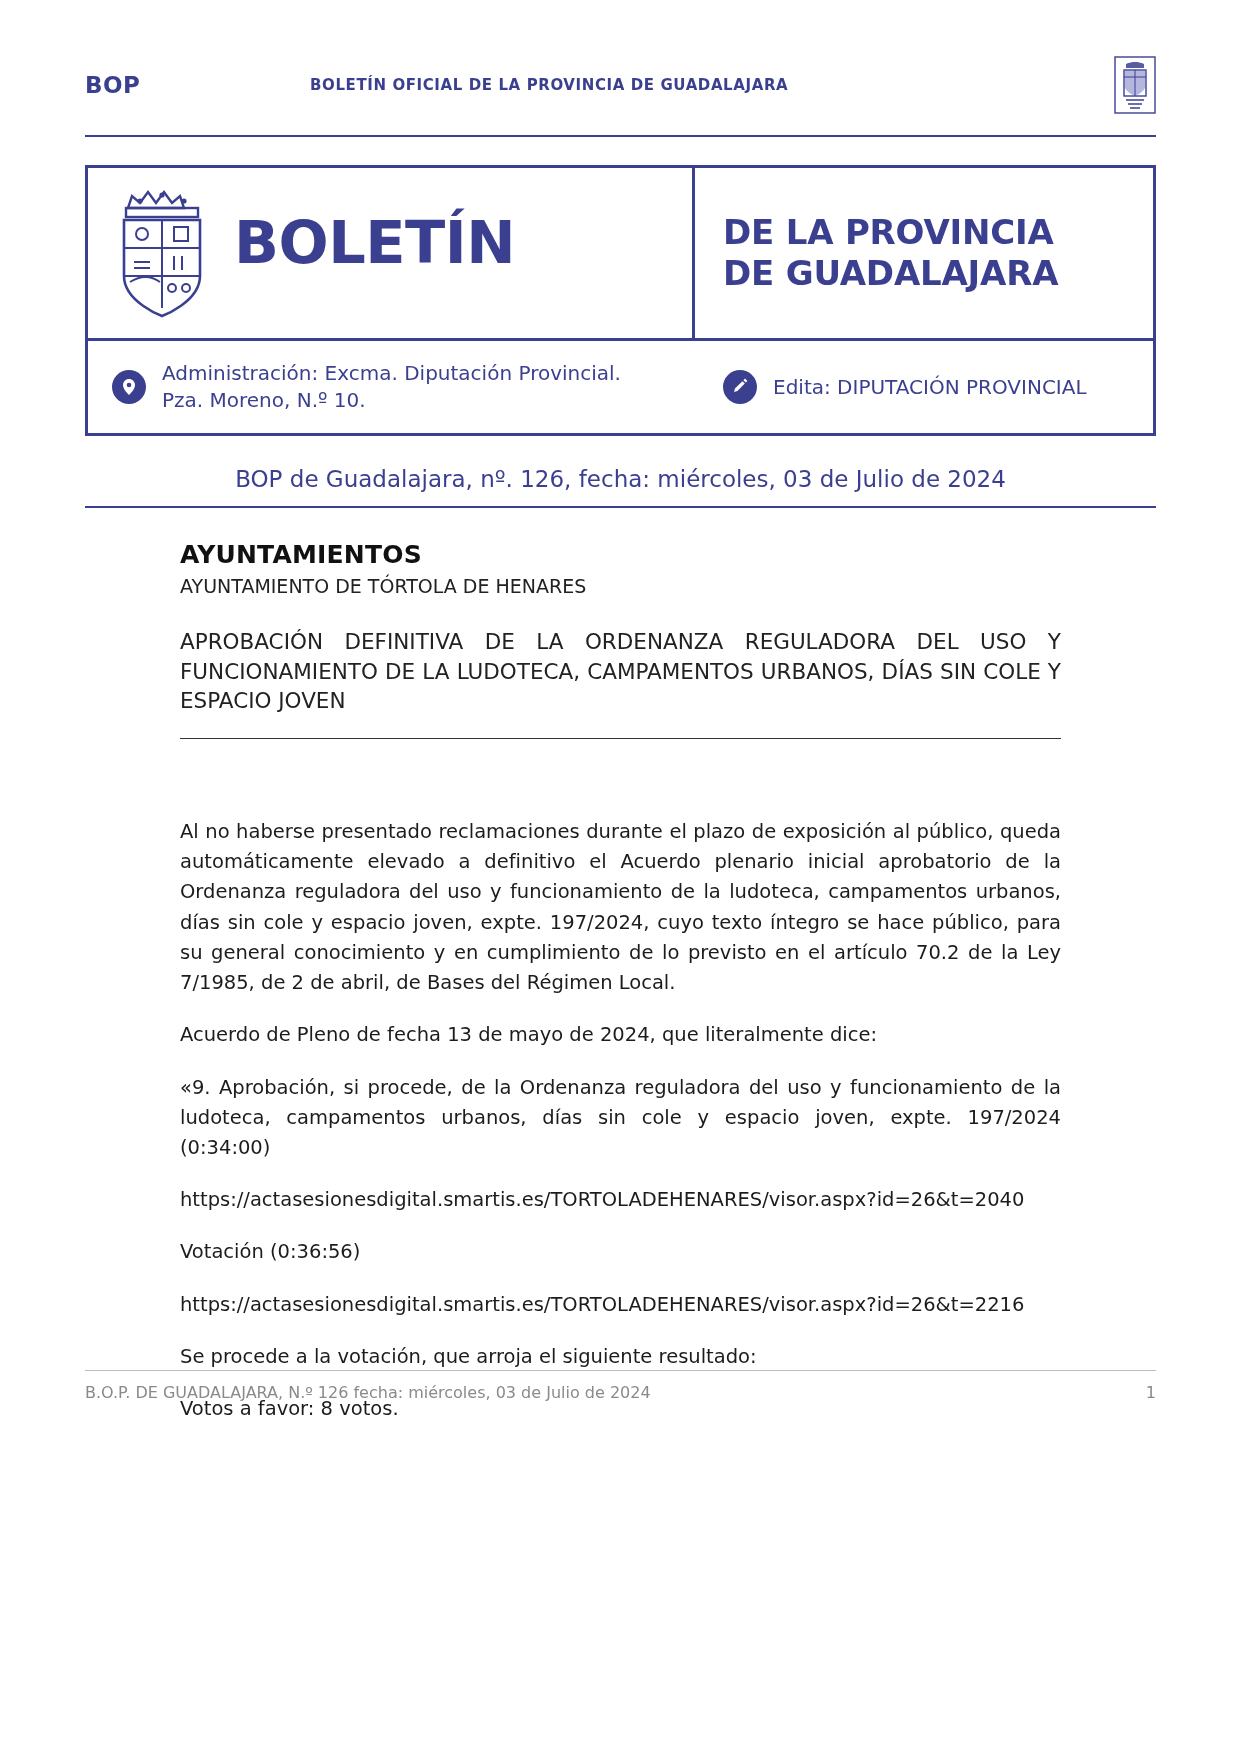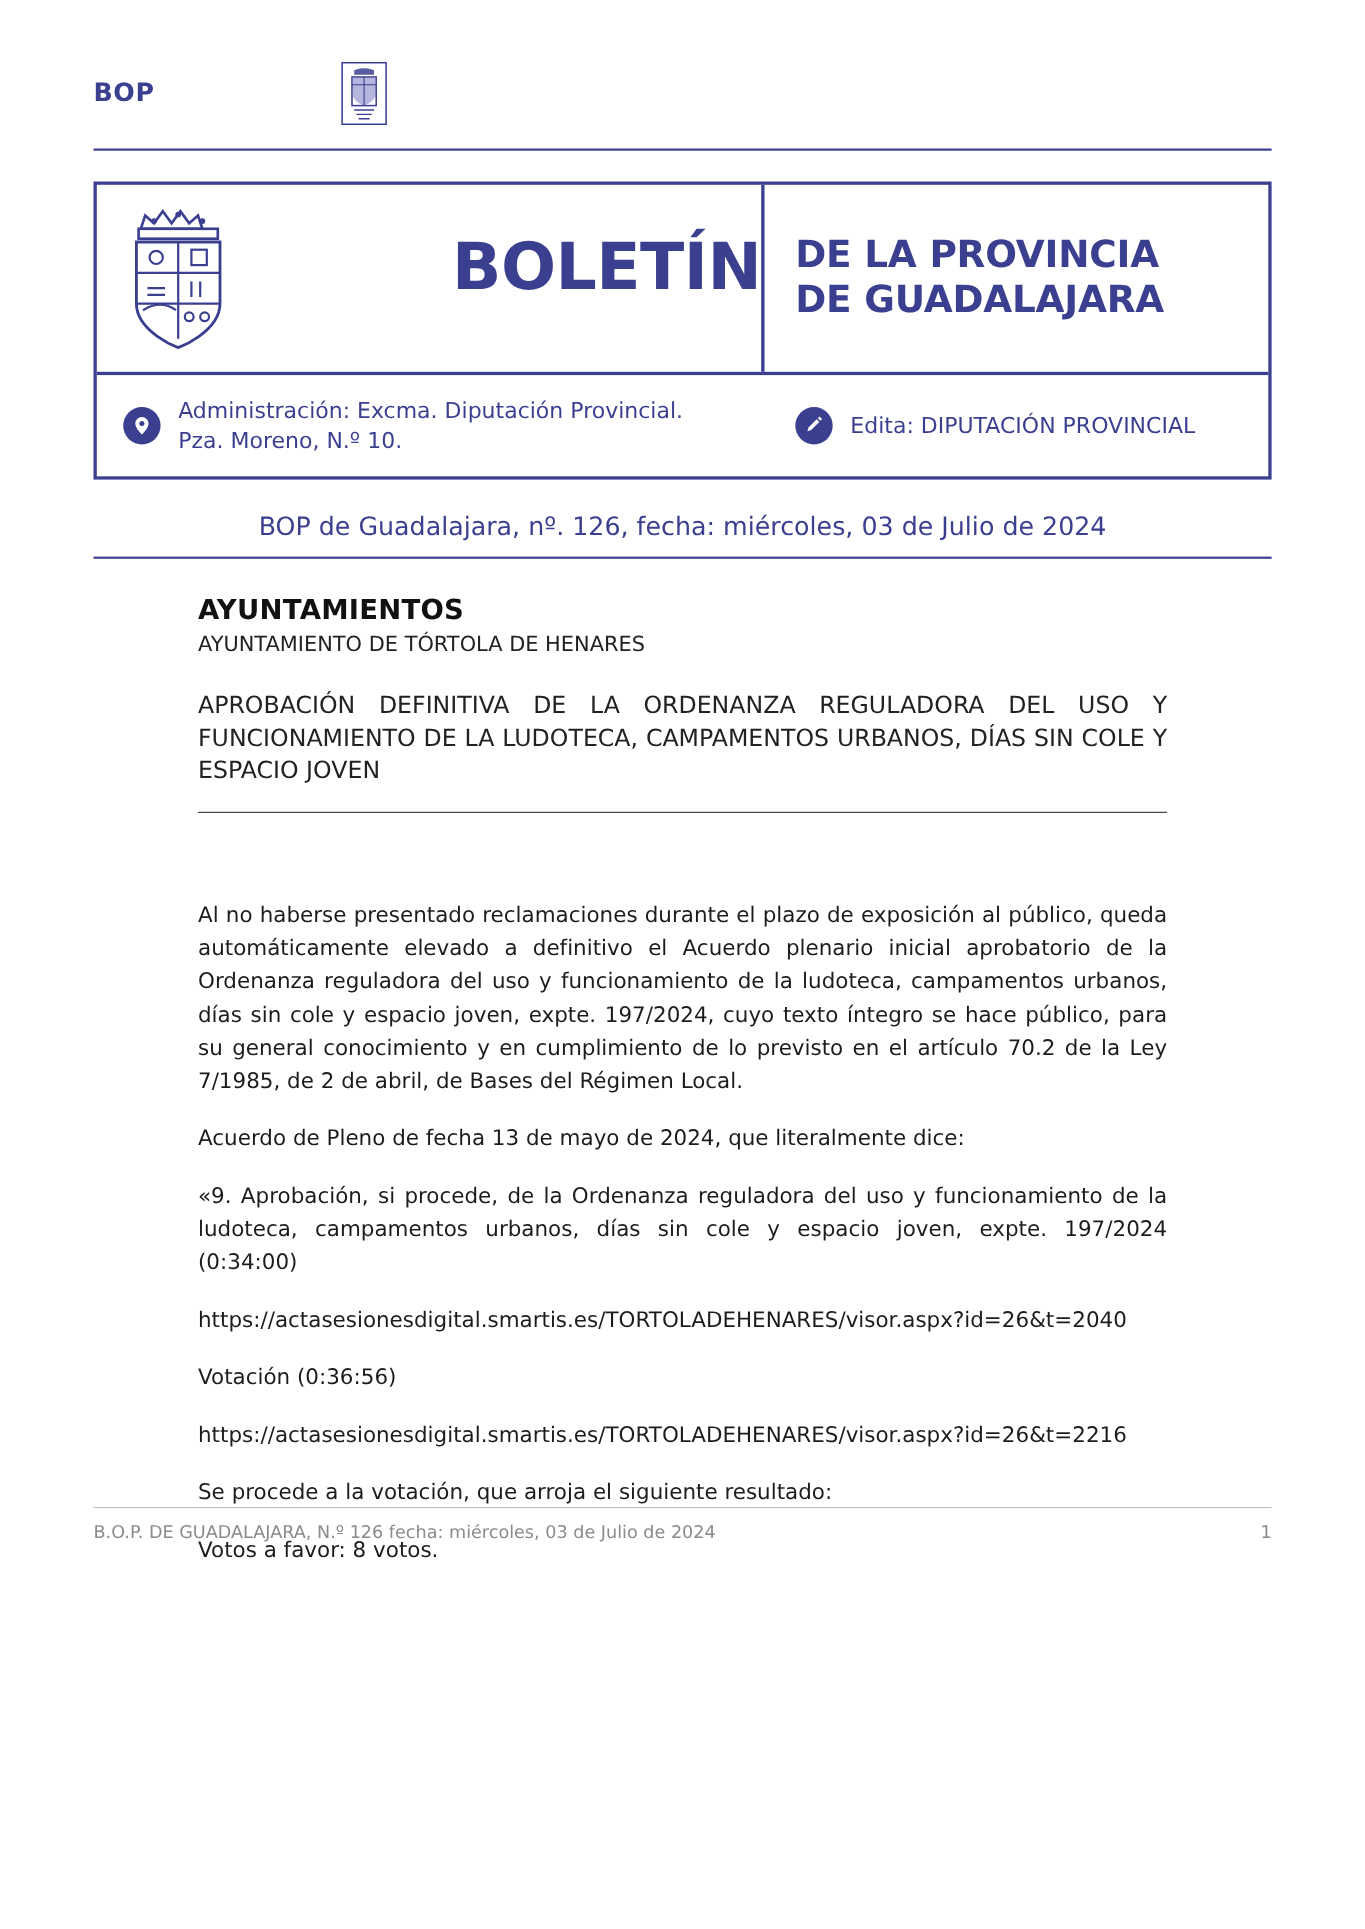--- a/index.html
+++ b/index.html
@@ -74,21 +74,20 @@
     justify-content: center;
     padding: 14px 0 14px 8px;
   }
   .bo-title-cell {
     flex: 1;
     display: flex;
     flex-direction: column;
     justify-content: center;
     padding: 14px 0 34px 6px;
     border-right: 3px solid #3b3f90;
-    text-align: right;
   }
   .bo-line1, .bo-line2 {
     font-family: "DejaVu Sans", sans-serif;
     font-weight: bold;
     color: #3b3f90;
     font-size: 59px;
     line-height: 1.02;
     letter-spacing: -0.5px;
   }
   .prov-cell {
@@ -216,20 +215,21 @@
     color: #8a8a8a;
   }
 </style>
 </head>
 <body>
 
 <div class="page">
 
   <div class="top-strip">
     <div class="top-bop">BOP</div>
+    <div class="top-title">BOLETÍN OFICIAL DE LA PROVINCIA DE GUADALAJARA</div>
     <div class="top-crest">
       <svg width="42" height="58" viewBox="0 0 42 58">
         <rect x="1" y="1" width="40" height="56" fill="none" stroke="#3b3f90" stroke-width="1.4"></rect>
         <path d="M21 6 c-5 0 -9 2 -9 2 v4 h18 v-4 s-4 -2 -9 -2z" fill="#3b3f90" opacity="0.85"></path>
         <rect x="10" y="14" width="22" height="26" fill="#fff" stroke="#3b3f90" stroke-width="1.4"></rect>
         <path d="M10 14 h22 v14 c0 8 -11 12 -11 12 s-11 -4 -11 -12z" fill="#6a6ebd" opacity="0.5"></path>
         <line x1="10" y1="21" x2="32" y2="21" stroke="#3b3f90" stroke-width="1"></line>
         <line x1="21" y1="14" x2="21" y2="40" stroke="#3b3f90" stroke-width="1"></line>
         <path d="M12 44 h18 M14 48 h14 M16 52 h10" stroke="#3b3f90" stroke-width="1.3"></path>
       </svg>

